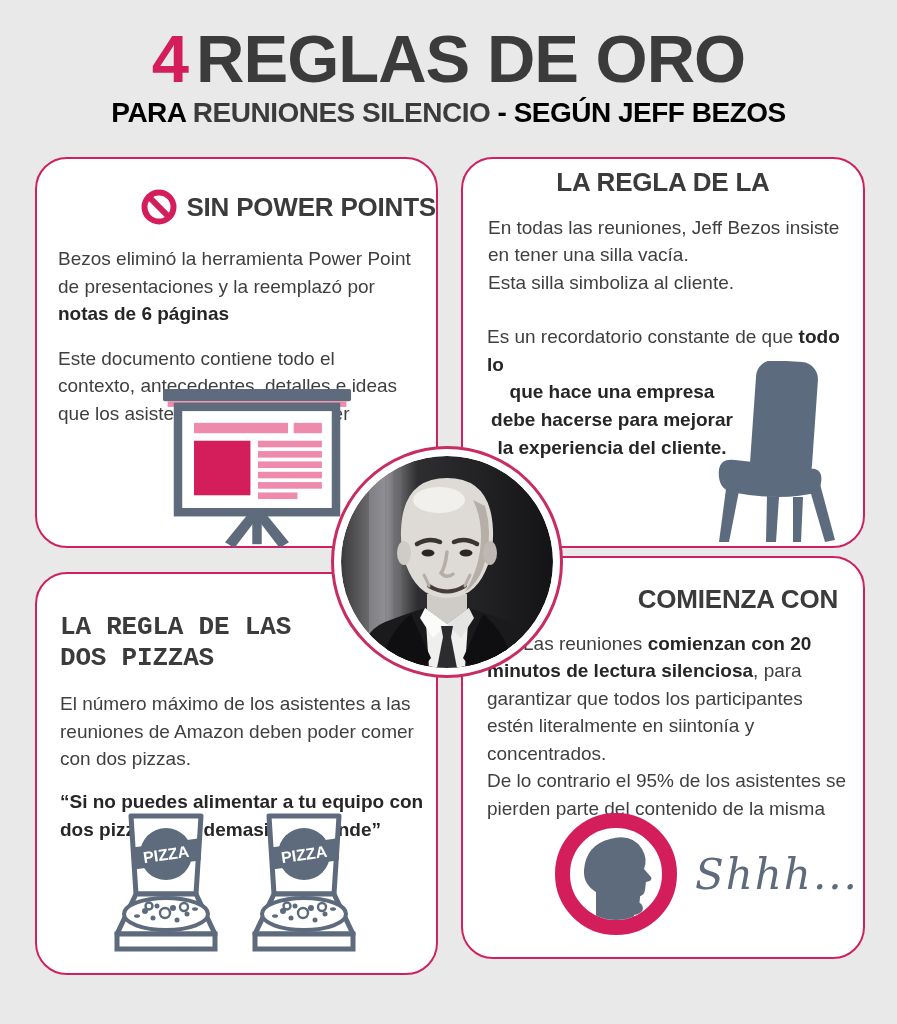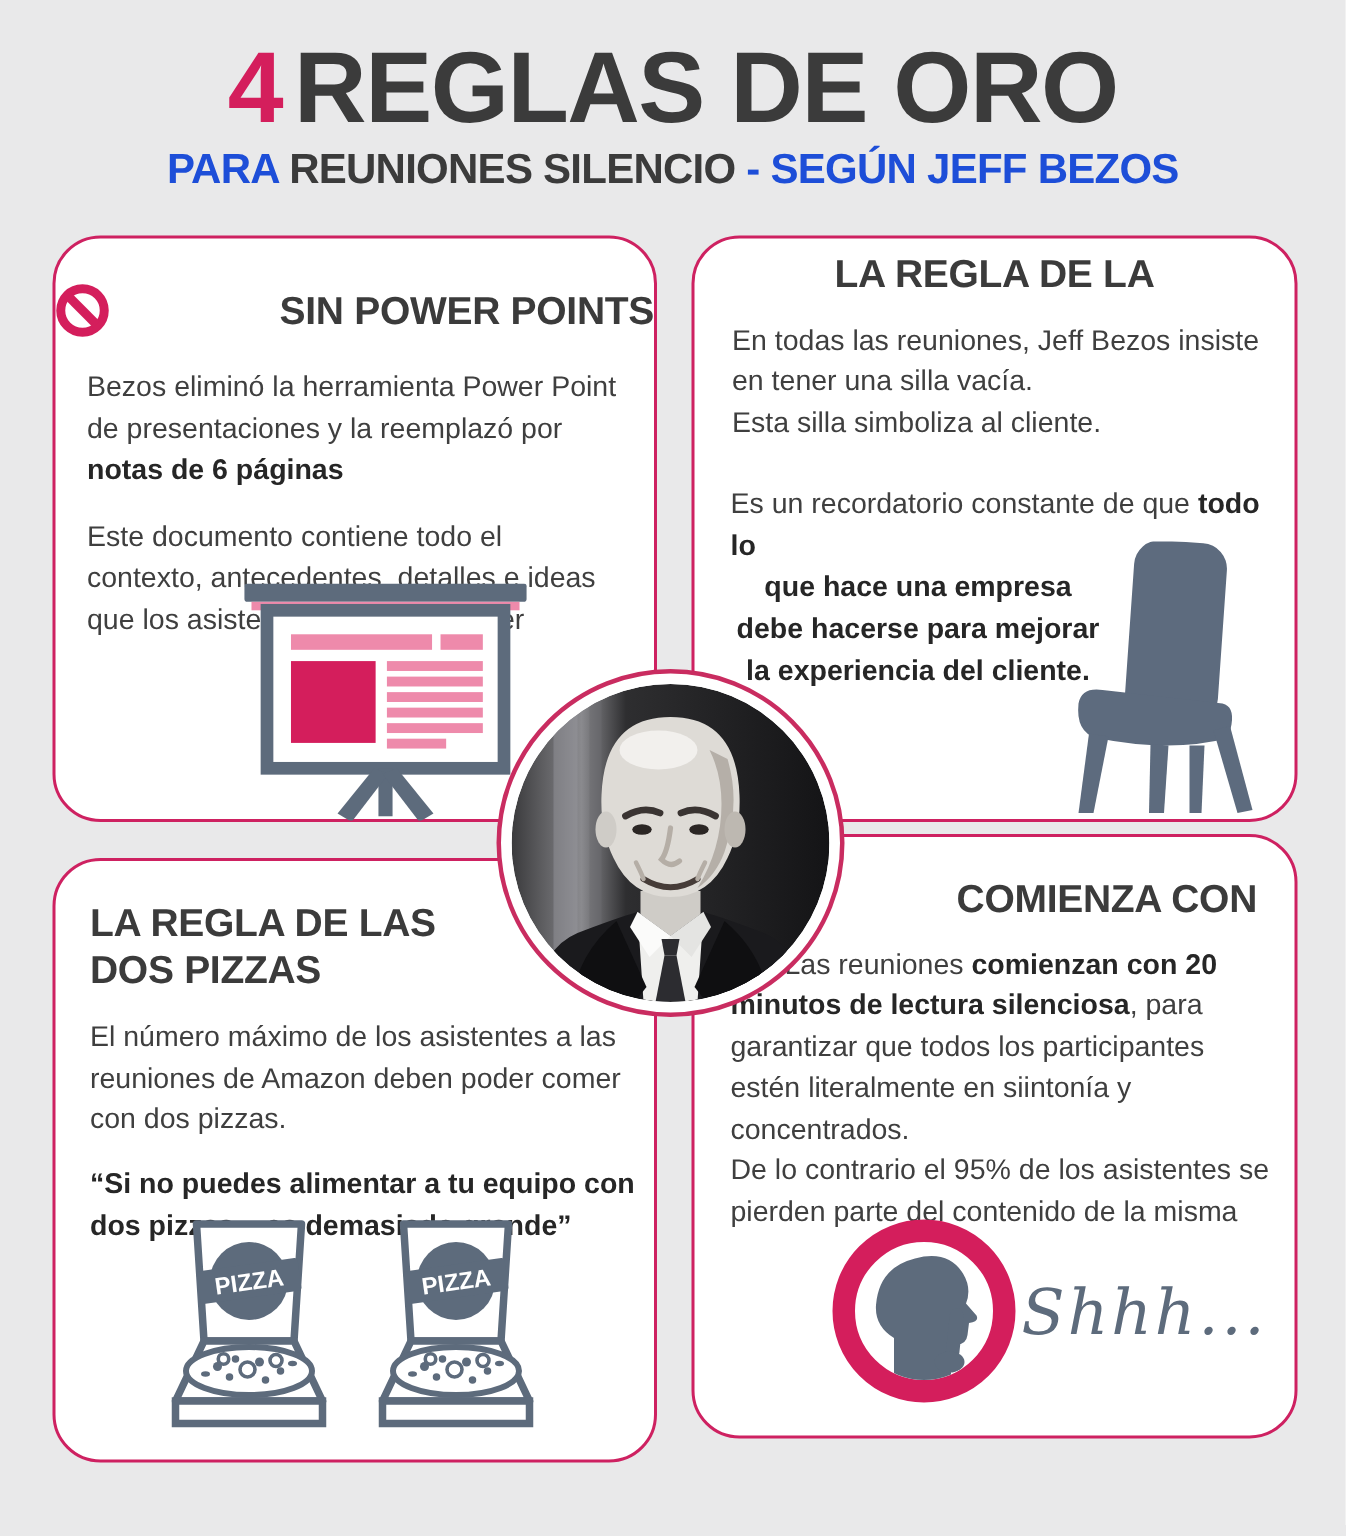--- a/index.html
+++ b/index.html
@@ -5,61 +5,61 @@
   html,body{margin:0;padding:0;}
   .page{position:relative;width:897px;height:1024px;background:#e9e9ea;
         font-family:"Liberation Sans","DejaVu Sans",sans-serif;overflow:hidden;}
 
   
   .title{position:absolute;top:20px;left:0;width:100%;text-align:center;
          font-weight:bold;font-size:67px;letter-spacing:-1px;color:#3b3b3b;}
   .title .num{color:#d41e5c;margin-right:8px;}
   .subtitle{position:absolute;top:97px;left:0;width:100%;text-align:center;
             font-weight:bold;font-size:28px;letter-spacing:-0.5px;color:#3b3b3b;}
-  .subtitle .pink{color:#1d4ed8;}
+  .subtitle .pink{color:#000000;}
 
   
   .card{position:absolute;background:#ffffff;border:2px solid #ce2161;
         border-radius:32px;box-sizing:border-box;}
   #card1{left:35px;top:157px;width:403px;height:391px;}
   #card2{left:461px;top:157px;width:404px;height:391px;}
   #card3{left:35px;top:572px;width:403px;height:403px;}
   #card4{left:461px;top:556px;width:404px;height:403px;}
 
   h2{margin:0;font-size:26px;font-weight:bold;color:#3b3b3b;
      letter-spacing:-0.2px;line-height:1.18;}
   .body{font-size:19px;line-height:1.45;color:#3f3f3f;margin:0;}
   .body b{color:#262626;text-align:center;}
 
   
-  .c1-head{display:flex;align-items:center;justify-content:space-between;gap:9px;margin-top:30px;}
+  .c1-head{display:flex;align-items:center;justify-content:flex-end;gap:9px;margin-top:30px;}
   .no-entry{width:36px;height:36px;flex:0 0 auto;}
   .c1p1{margin:20px 22px 0 21px;}
   .c1p2{margin:17px 22px 0 21px;}
   .presentation{position:absolute;left:122px;top:230px;width:196px;height:158px;}
 
   
   .c2-head{text-align:center;margin-top:8px;}
   .c2p1{margin:16px 10px 0 25px;}
   .c2p3{margin:27px 8px 0 24px;position:relative;z-index:2;}
   .c2p3 .block{display:block;width:250px;}
   .chair{position:absolute;right:12px;bottom:3px;width:150px;height:182px;z-index:1;}
 
   
-  .c3-head{margin:26px 0 0 23px;}
+  .c3-head{margin:38px 0 0 23px;font-family:Liberation Mono, monospace;}
   .c3p1{margin:17px 18px 0 23px;}
   .c3quote{margin:15px 8px 0 23px;}
   .pizza-row{position:absolute;left:70px;top:236px;display:flex;gap:20px;}
   .pizza{width:118px;height:148px;}
 
   
   .c4-head{text-align:right;margin:26px 25px 0 0;}
   .c4p1{margin:15px 12px 0 24px;text-indent:36px;}
   .c4p2{margin:0 12px 0 24px;}
-  .shh-row{position:absolute;left:92px;top:255px;display:flex;align-items:center;gap:4px;}
+  .shh-row{position:absolute;left:92px;top:255px;display:flex;align-items:center;gap:18px;}
   .shh-ring{width:92px;height:92px;border:15px solid #d41e5c;border-radius:50%;
             background:#fff;overflow:hidden;position:relative;flex:0 0 auto;}
   .shh-ring svg{position:absolute;left:0;top:0;width:92px;height:92px;}
   .shh-text{font-family:"DejaVu Serif",serif;font-style:italic;font-size:42px;
             color:#5d6b7c;letter-spacing:2px;}
 
   
   #portrait-ring{position:absolute;left:331px;top:446px;width:232px;height:232px;
                  box-sizing:border-box;border:3px solid #c92c60;background:#fff;
                  border-radius:50%;display:flex;align-items:center;justify-content:center;

